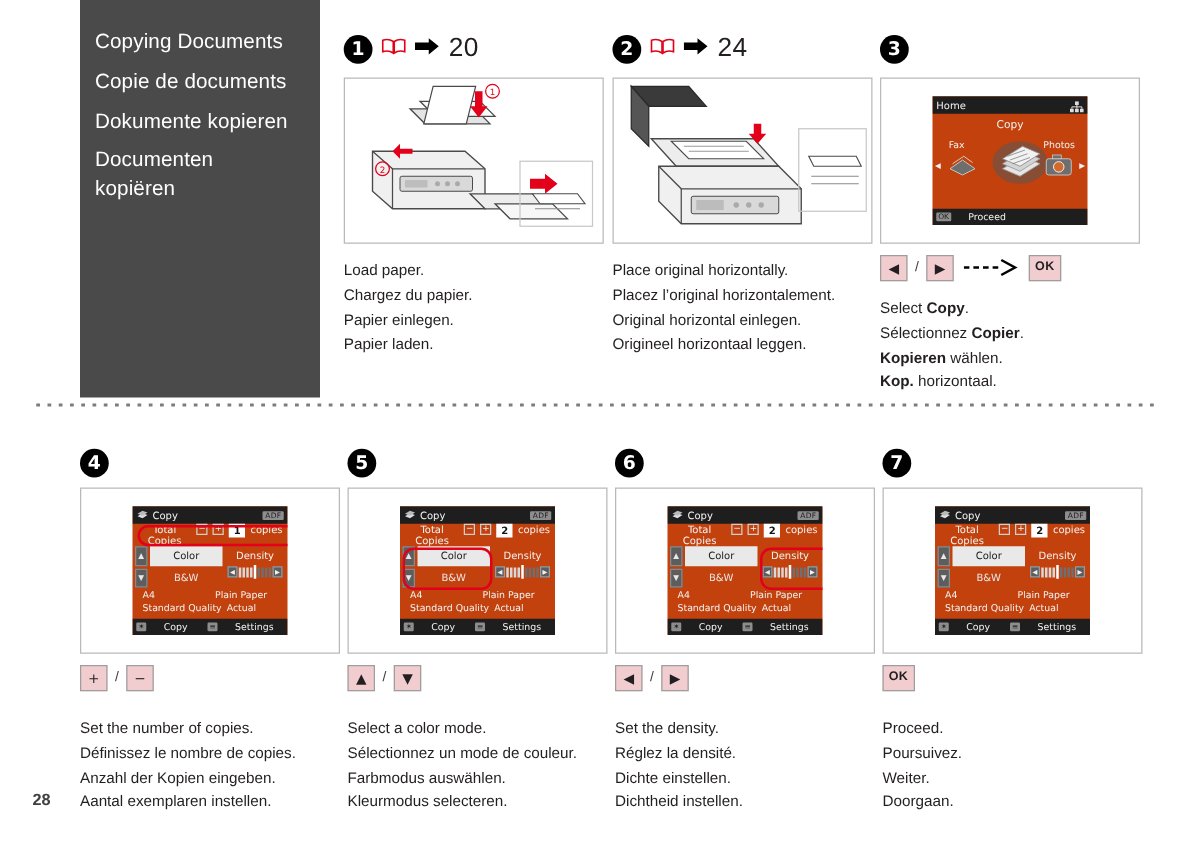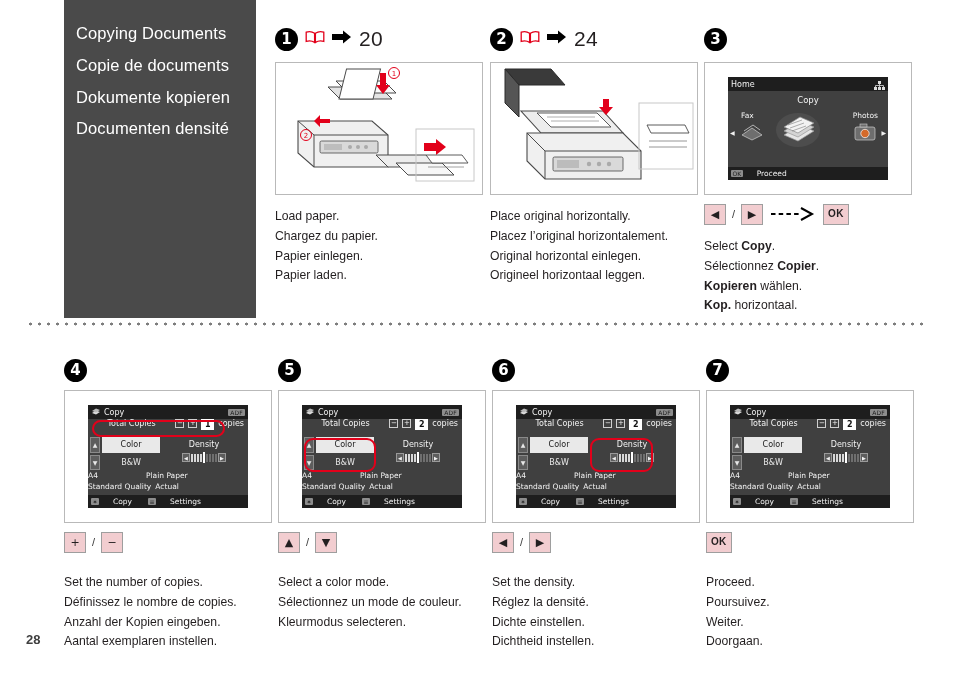--- a/index.html
+++ b/index.html
@@ -85,22 +85,22 @@
 
   .lcd-frame {
     width: 208px; height: 133px;
     border: 1px solid #b9b9b9;
     background: #fff;
     display: flex; align-items: center; justify-content: center;
   }
 
   
   .lcd {
-    width: 160px; height: 103px;
-    background: #404040;
+    width: 124px; height: 103px;
+    background: #c2410c;
     position: relative;
     font-family: "DejaVu Sans", sans-serif;
     color: #f2f2f2;
     overflow: hidden;
   }
   .lcd-titlebar {
     height: 14px; background: #1e1e1e;
     display: flex; align-items: center; justify-content: space-between;
     padding: 0 3px;
   }
@@ -146,21 +146,21 @@
   .dens-bar { display: flex; align-items: center; gap: 1px; justify-content: center; }
   .dens-arrow {
     width: 8px; height: 9px; background: #5d5d5d; border: 1px solid #9a9a9a;
     display: flex; align-items: center; justify-content: center; font-size: 5px;
   }
   .ticks { display: flex; gap: 1px; align-items: center; }
   .tick { width: 2px; height: 8px; background: #d8d8d8; }
   .tick.tall { height: 11px; background: #fff; }
   .tick.dim { background: #6f6f6f; }
   .lcd-info {
-    padding: 1px 3px 0 0; font-size: 7.5px; line-height: 1.45;
+    padding: 1px 3px 0 8px; font-size: 7.5px; line-height: 1.45;
   }
   .lcd-info .r { display: flex; }
   .lcd-info .r span:first-child { width: 58px; }
   .lcd-footer {
     position: absolute; bottom: 0; left: 0; right: 0;
     height: 13px; background: #1e1e1e;
     display: flex; align-items: center; gap: 12px; padding: 0 3px;
     font-size: 7.5px;
   }
   .fkey {
@@ -200,21 +200,21 @@
     font-size: 13px; font-weight: 700; color: #3f3f3f;
   }
 </style>
 </head>
 <body>
 
 <div class="title-panel">
   <div class="title-line">Copying Documents</div>
   <div class="title-line">Copie de documents</div>
   <div class="title-line">Dokumente kopieren</div>
-  <div class="title-line">Documenten densité</div>
+  <div class="title-line">Documenten kopiëren</div>
 </div>
 
 <div class="row1">
 
   <div class="step-col" style="left:275px;">
     <div class="step-head">
       <div class="badge">1</div>
       <span class="book-icon">
         <svg width="20" height="14" viewBox="0 0 20 14">
           <path d="M1.2 2.2 C4 1.2 7 1.4 9.6 3.2 L9.6 12.4 C7 10.7 4 10.5 1.2 11.4 Z" fill="none" stroke="#e2001a" stroke-width="1.3"></path>
@@ -583,20 +583,21 @@
       </div>
     </div>
     <div class="keys">
       <div class="key">▲</div>
       <span class="slash">/</span>
       <div class="key">▼</div>
     </div>
     <div class="caption caption2">
       <div>Select a color mode.</div>
       <div>Sélectionnez un mode de couleur.</div>
+      <div>Farbmodus auswählen.</div>
       <div>Kleurmodus selecteren.</div>
     </div>
   </div>
 
   <div class="step-col" style="left:492px;">
     <div class="step-head-2">
       <div class="badge">6</div>
     </div>
     <div class="lcd-frame">
       <div class="lcd">

